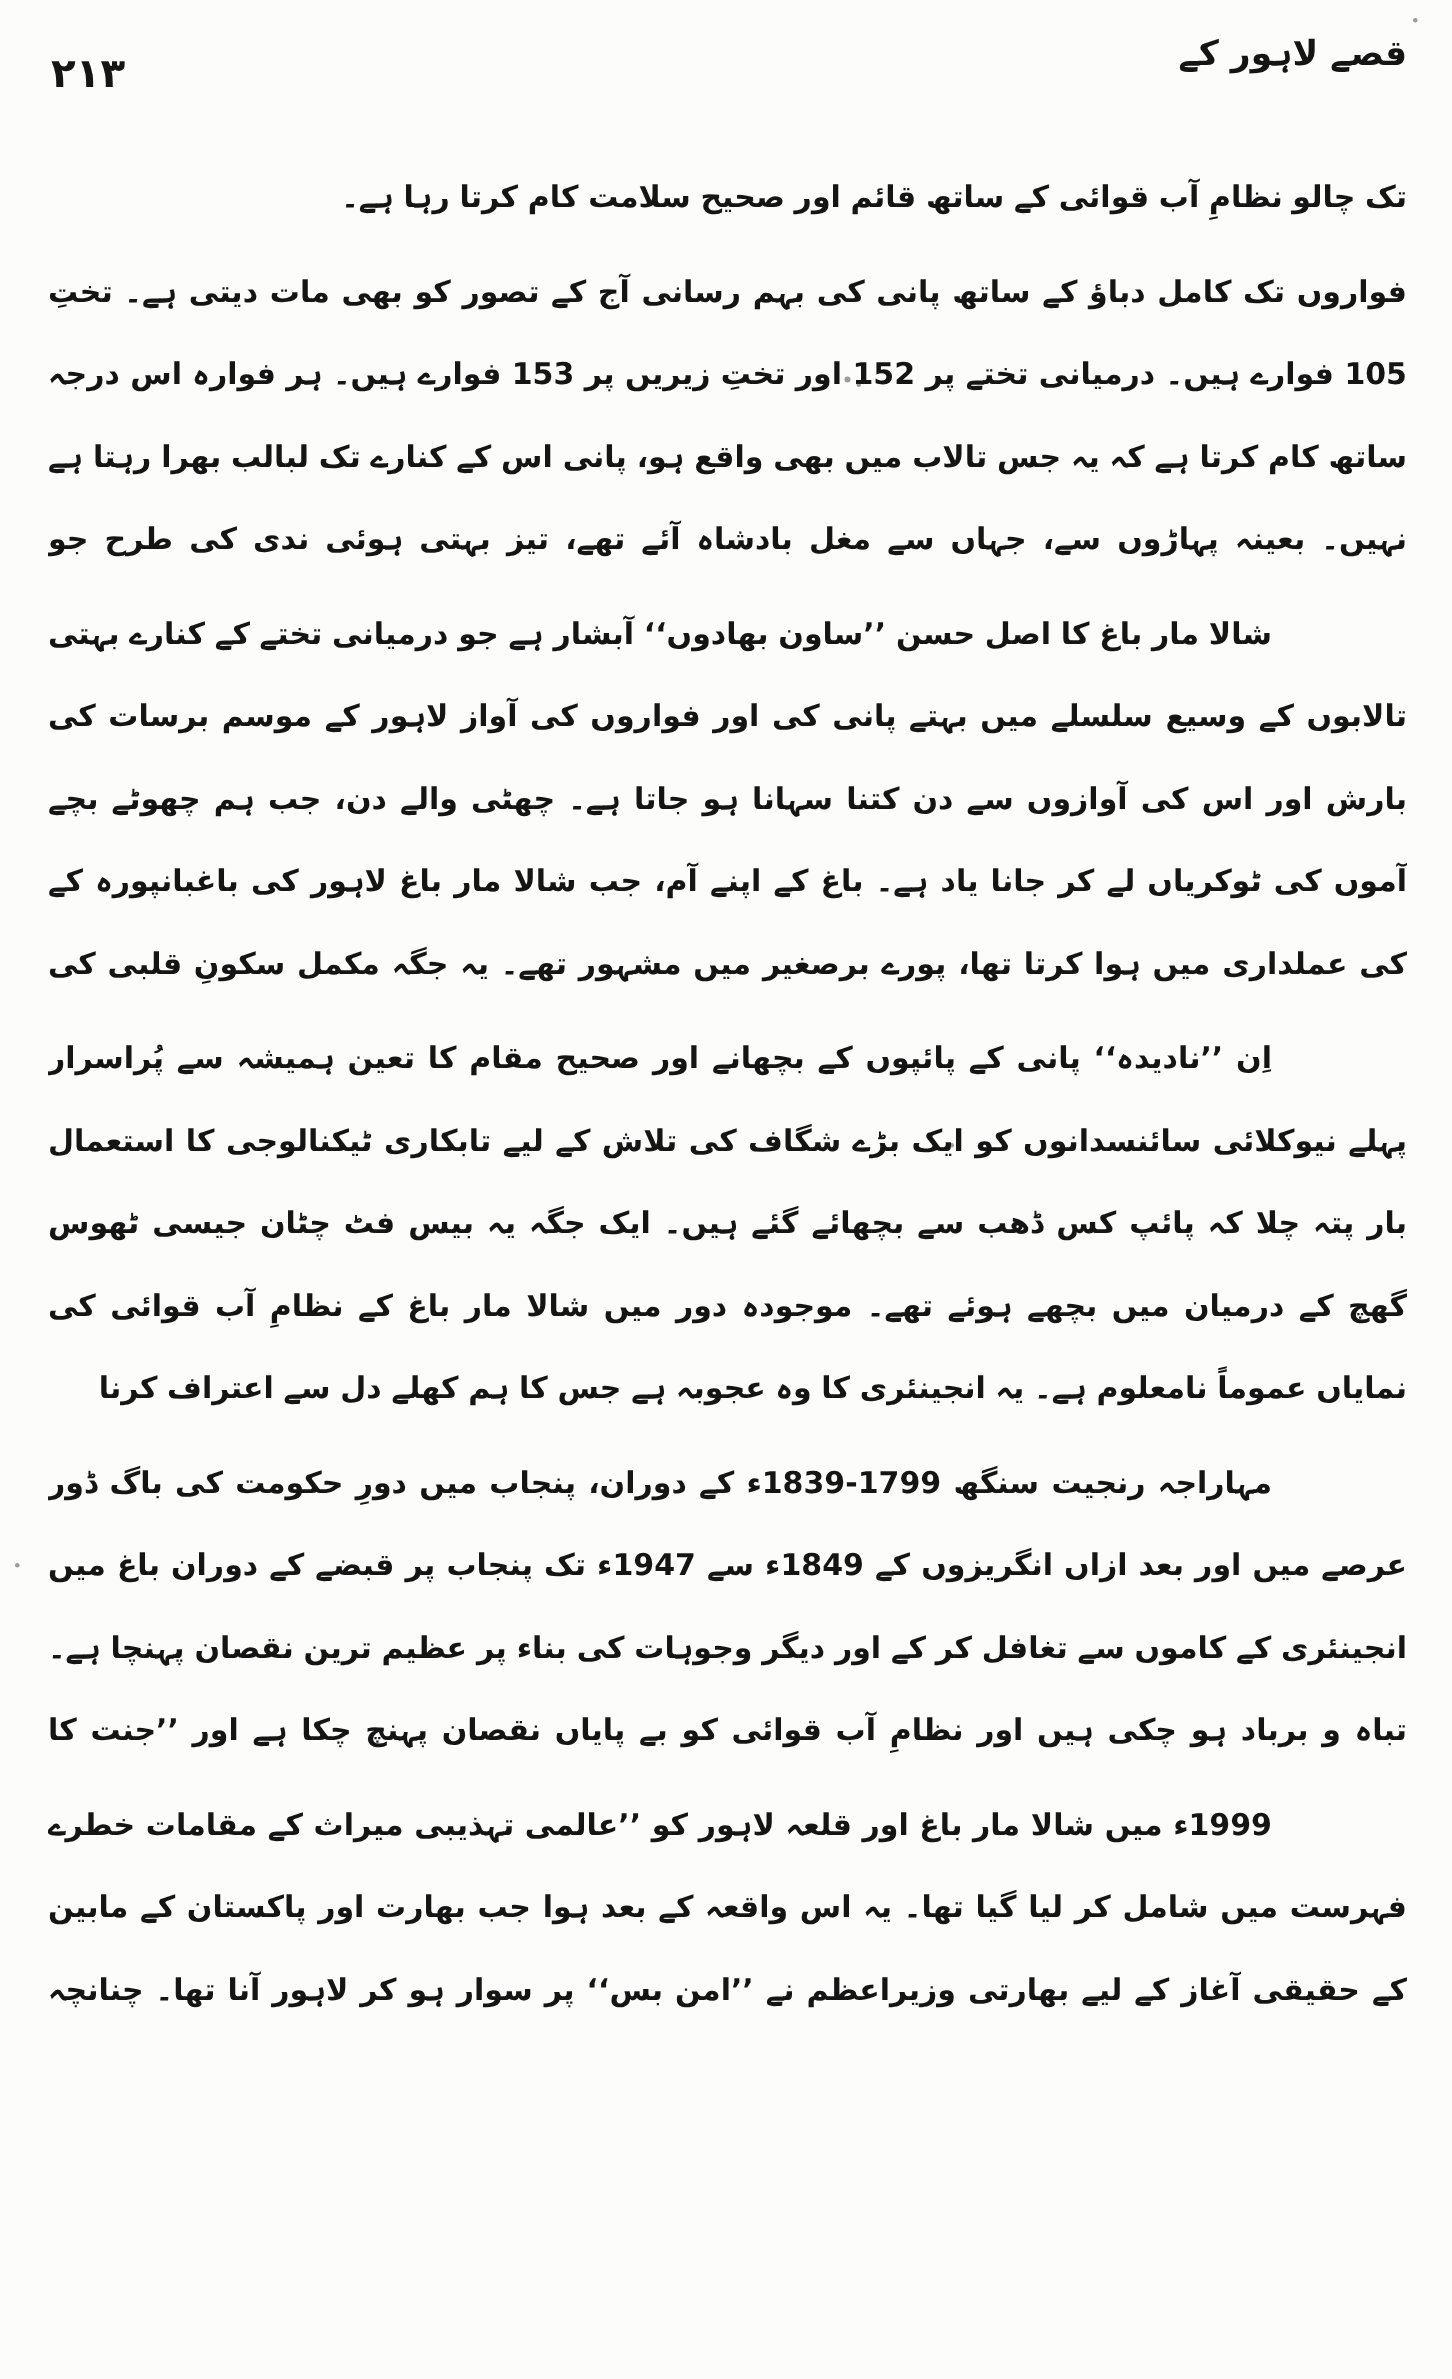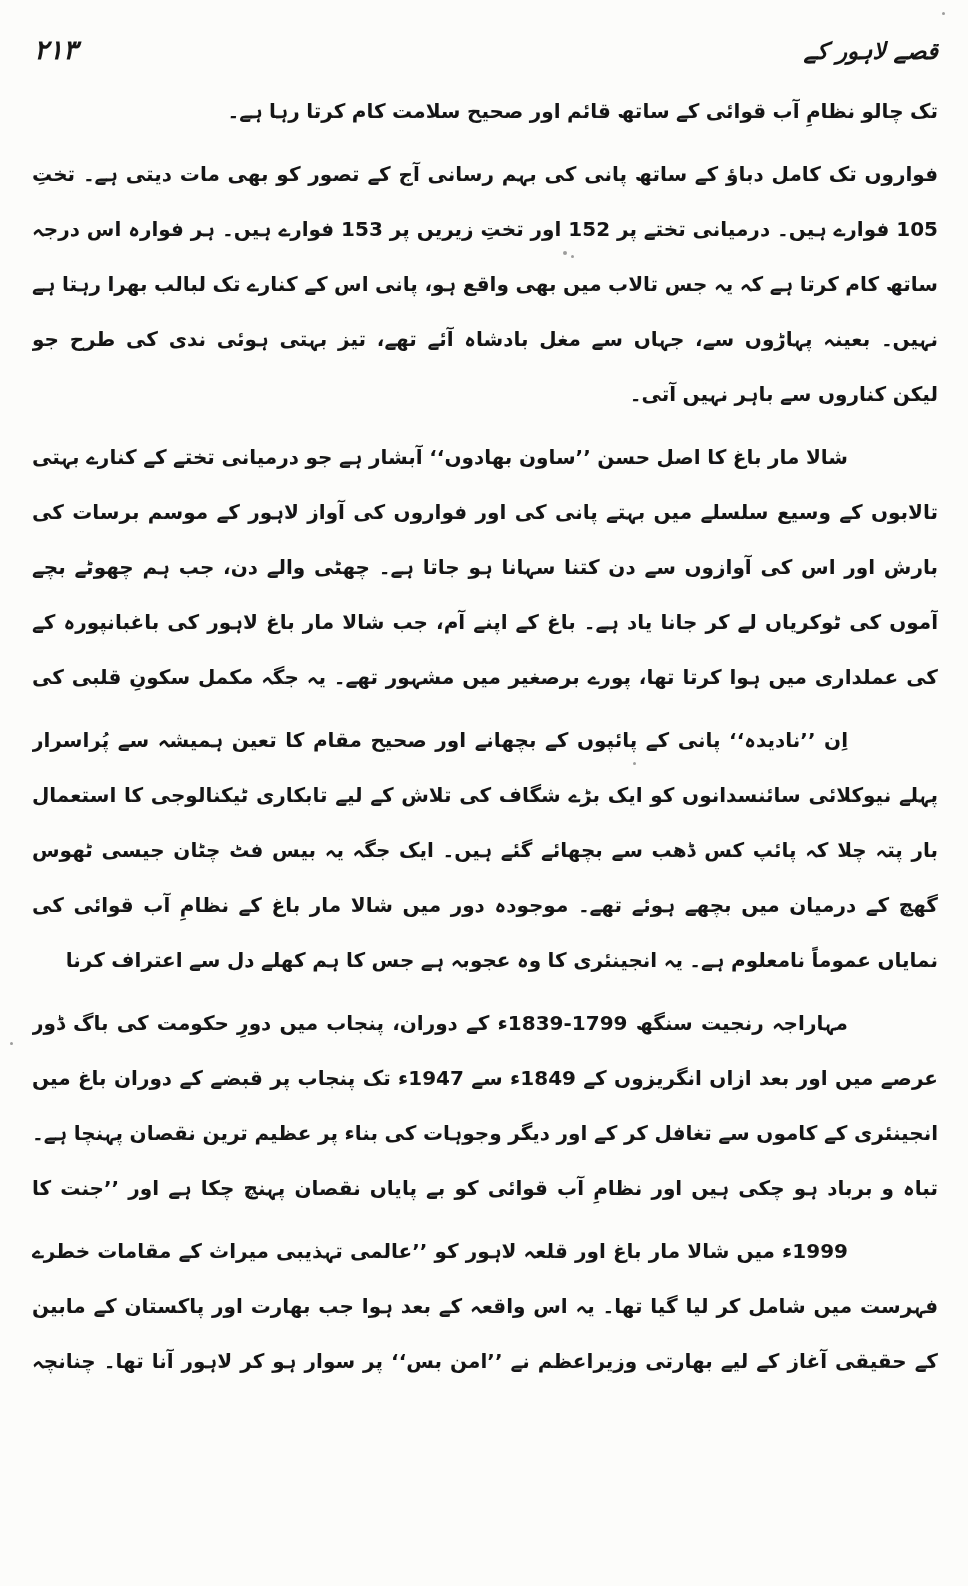--- a/index.html
+++ b/index.html
@@ -14,38 +14,37 @@
     background: #fcfcfa;
     color: #151515;
     overflow: hidden;
   }
   .page-head {
     position: absolute;
     top: 20px; left: 34px; right: 30px;
     display: flex;
     justify-content: space-between;
     align-items: flex-start;
-    font-style: italic;
   }
   .page-number {
     direction: rtl;
     font-size: 27px;
     font-weight: bold;
     margin-top: 14px;
     letter-spacing: 2px;
   }
   .running-title {
     direction: rtl;
     font-size: 23px;
     font-weight: bold;
-    margin-top: 18px;
+    margin-top: 2px;
   }
   .body-text {
     position: absolute;
-    top: 84px; right: 30px;
+    top: 104px; right: 30px;
     width: 906px;
     direction: rtl;
   }
   .para { margin: 0 0 8px 0; }
   .line {
     font-size: 20px;
     font-weight: bold;
     line-height: 55px;
     height: 55px;
     overflow: hidden;
@@ -76,21 +75,20 @@
 
   <div class="body-text" id="bodyText">
       <div class="para">
         <div class="line">تک چالو نظامِ آب قوائی کے ساتھ قائم اور صحیح سلامت کام کرتا رہا ہے۔</div>
       </div>
       <div class="para">
         <div class="line just">فواروں تک کامل دباؤ کے ساتھ پانی کی بہم رسانی آج کے تصور کو بھی مات دیتی ہے۔ تختِ بالا میں</div>
         <div class="line just">105 فوارے ہیں۔ درمیانی تختے پر 152 اور تختِ زیریں پر 153 فوارے ہیں۔ ہر فوارہ اس درجہ اکملیت کے</div>
         <div class="line just">ساتھ کام کرتا ہے کہ یہ جس تالاب میں بھی واقع ہو، پانی اس کے کنارے تک لبالب بھرا رہتا ہے لیکن کبھی چھلکتا</div>
         <div class="line just">نہیں۔ بعینہ پہاڑوں سے، جہاں سے مغل بادشاہ آئے تھے، تیز بہتی ہوئی ندی کی طرح جو ہمیشہ بہتی رہتی ہے،</div>
-        <div class="line">لیکن کناروں سے باہر نہیں آتی۔</div>
       </div>
       <div class="para indent">
         <div class="line just">شالا مار باغ کا اصل حسن ’’ساون بھادوں‘‘ آبشار ہے جو درمیانی تختے کے کنارے بہتی ہے۔</div>
         <div class="line just">تالابوں کے وسیع سلسلے میں بہتے پانی کی اور فواروں کی آواز لاہور کے موسم برسات کی یاد دلا دیتی ہے۔ جب</div>
         <div class="line just">بارش اور اس کی آوازوں سے دن کتنا سہانا ہو جاتا ہے۔ چھٹی والے دن، جب ہم چھوٹے بچے تھے، تو ہمیں وہاں</div>
         <div class="line just">آموں کی ٹوکریاں لے کر جانا یاد ہے۔ باغ کے اپنے آم، جب شالا مار باغ لاہور کی باغبانپورہ کے میاں خاندان</div>
         <div class="line just">کی عملداری میں ہوا کرتا تھا، پورے برصغیر میں مشہور تھے۔ یہ جگہ مکمل سکونِ قلبی کی تصویر پیش کرتی ہے جیسے جنت</div>
       </div>
       <div class="para indent">
         <div class="line just">اِن ’’نادیدہ‘‘ پانی کے پائپوں کے بچھانے اور صحیح مقام کا تعین ہمیشہ سے پُراسرار رہا ہے۔ چند برس</div>

